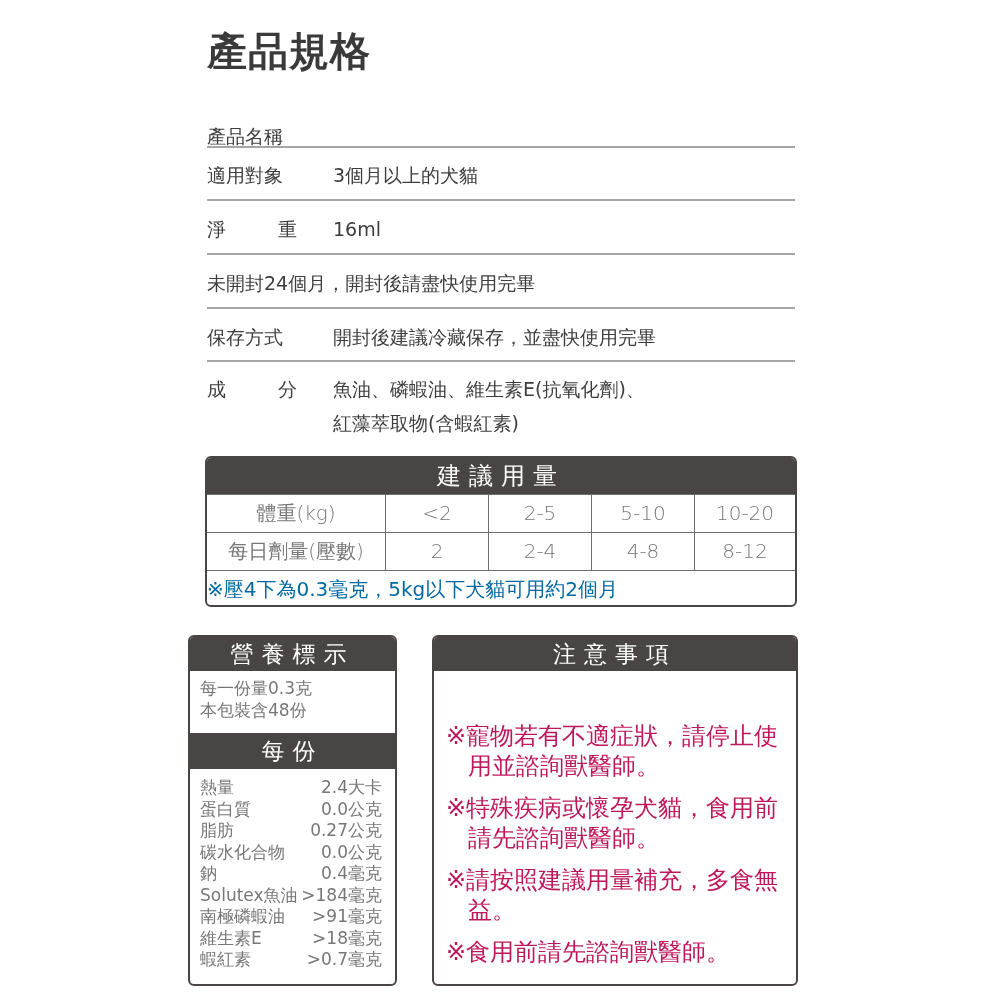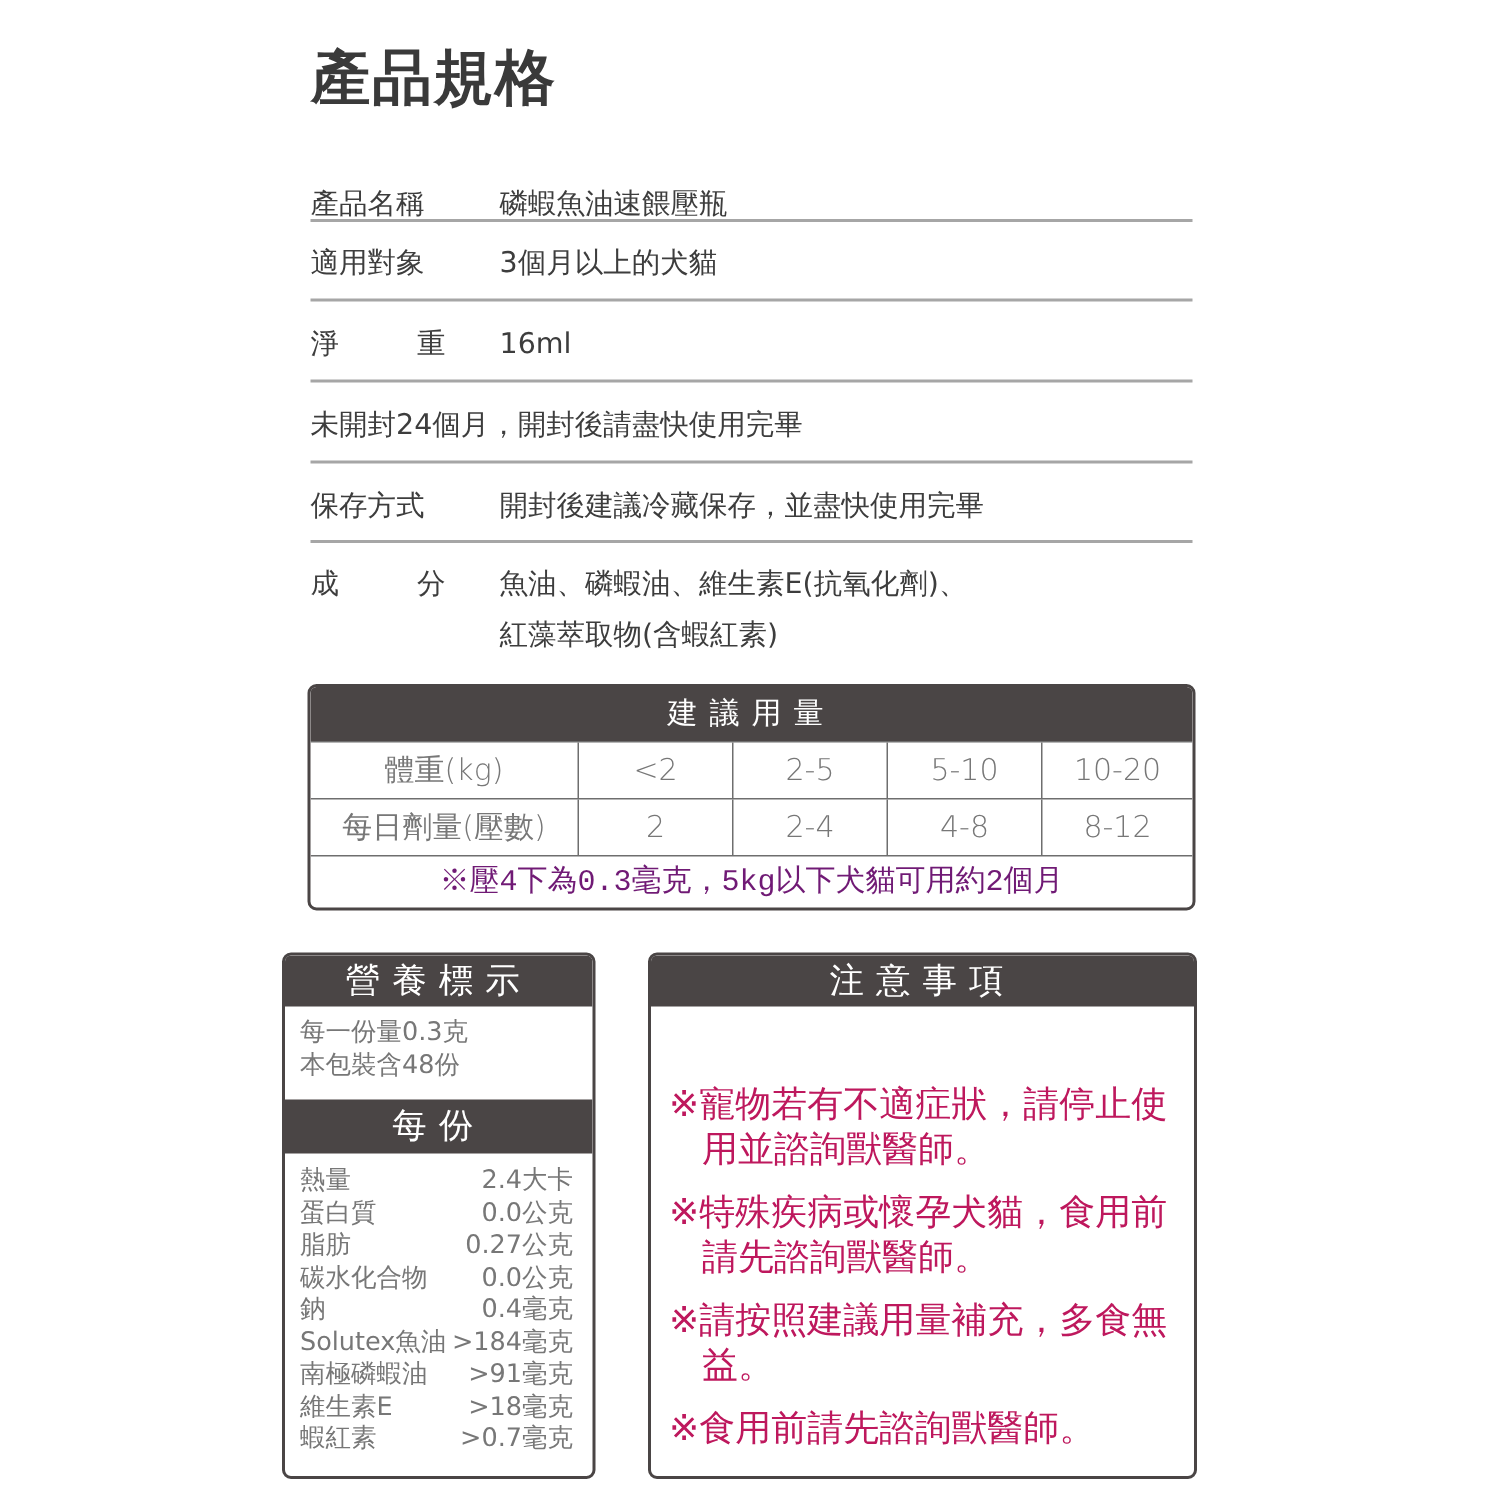--- a/index.html
+++ b/index.html
@@ -24,33 +24,33 @@
   .spec-row .label { line-height: 34px; }
   .divider { position: absolute; left: 0; width: 588px; height: 0; border-top: 2px solid #a6a6a6; }
 
   
   .dose {
     position: absolute; left: 205px; top: 456px; width: 588px; height: 147px;
     border: 2px solid #4a4545; border-radius: 6px; overflow: hidden; background: #fff;
   }
   .dose-head {
     height: 36px; background: #4a4545; color: #ffffff;
-    font-size: 20px; text-align: center; line-height: 36px; letter-spacing: 8px; font-family: Liberation Serif, serif;
+    font-size: 24px; text-align: center; line-height: 36px; letter-spacing: 8px;
   }
   .dose-row { display: flex; height: 37px; border-top: 1px solid #6e6e6e; }
   .dose-cell {
     border-left: 1px solid #6e6e6e; text-align: center; line-height: 37px;
     font-size: 20px; color: #777; font-weight: 300;
   }
   .dose-cell:first-child { border-left: none; width: 178px; }
   .dose-cell.c { width: 102px; }
   .dose-cell.c:last-child { flex: 1; }
   .dose-note {
     border-top: 1px solid #6e6e6e; height: 36px; line-height: 36px;
-    text-align: center; font-size: 20px; color: #701a75; font-family: Liberation Mono, monospace;
+    font-size: 20px; color: #0369a1;
   }
 
   
   .nutri {
     position: absolute; left: 188px; top: 635px; width: 205px; height: 347px;
     border: 2px solid #4a4545; border-radius: 6px; overflow: hidden; background: #fff;
   }
   .box-head {
     height: 34px; background: #4a4545; color: #fff; text-align: center;
     font-size: 23px; line-height: 34px; letter-spacing: 8px;
@@ -76,21 +76,20 @@
 </style>
 </head>
 <body>
 
 <div class="title">產品規格</div>
 
 <div class="spec" style="top:0;">
 
   <div class="spec-row" style="top:105px;margin-top:14px;">
     <span class="label">產品名稱</span>
-    <span class="value">磷蝦魚油速餵壓瓶</span>
   </div>
   <div class="divider" style="top:146px;"></div>
 
   <div class="spec-row" style="top:158px;">
     <span class="label">適用對象</span>
     <span class="value">3個月以上的犬貓</span>
   </div>
   <div class="divider" style="top:199px;"></div>
 
   <div class="spec-row" style="top:212px;">

